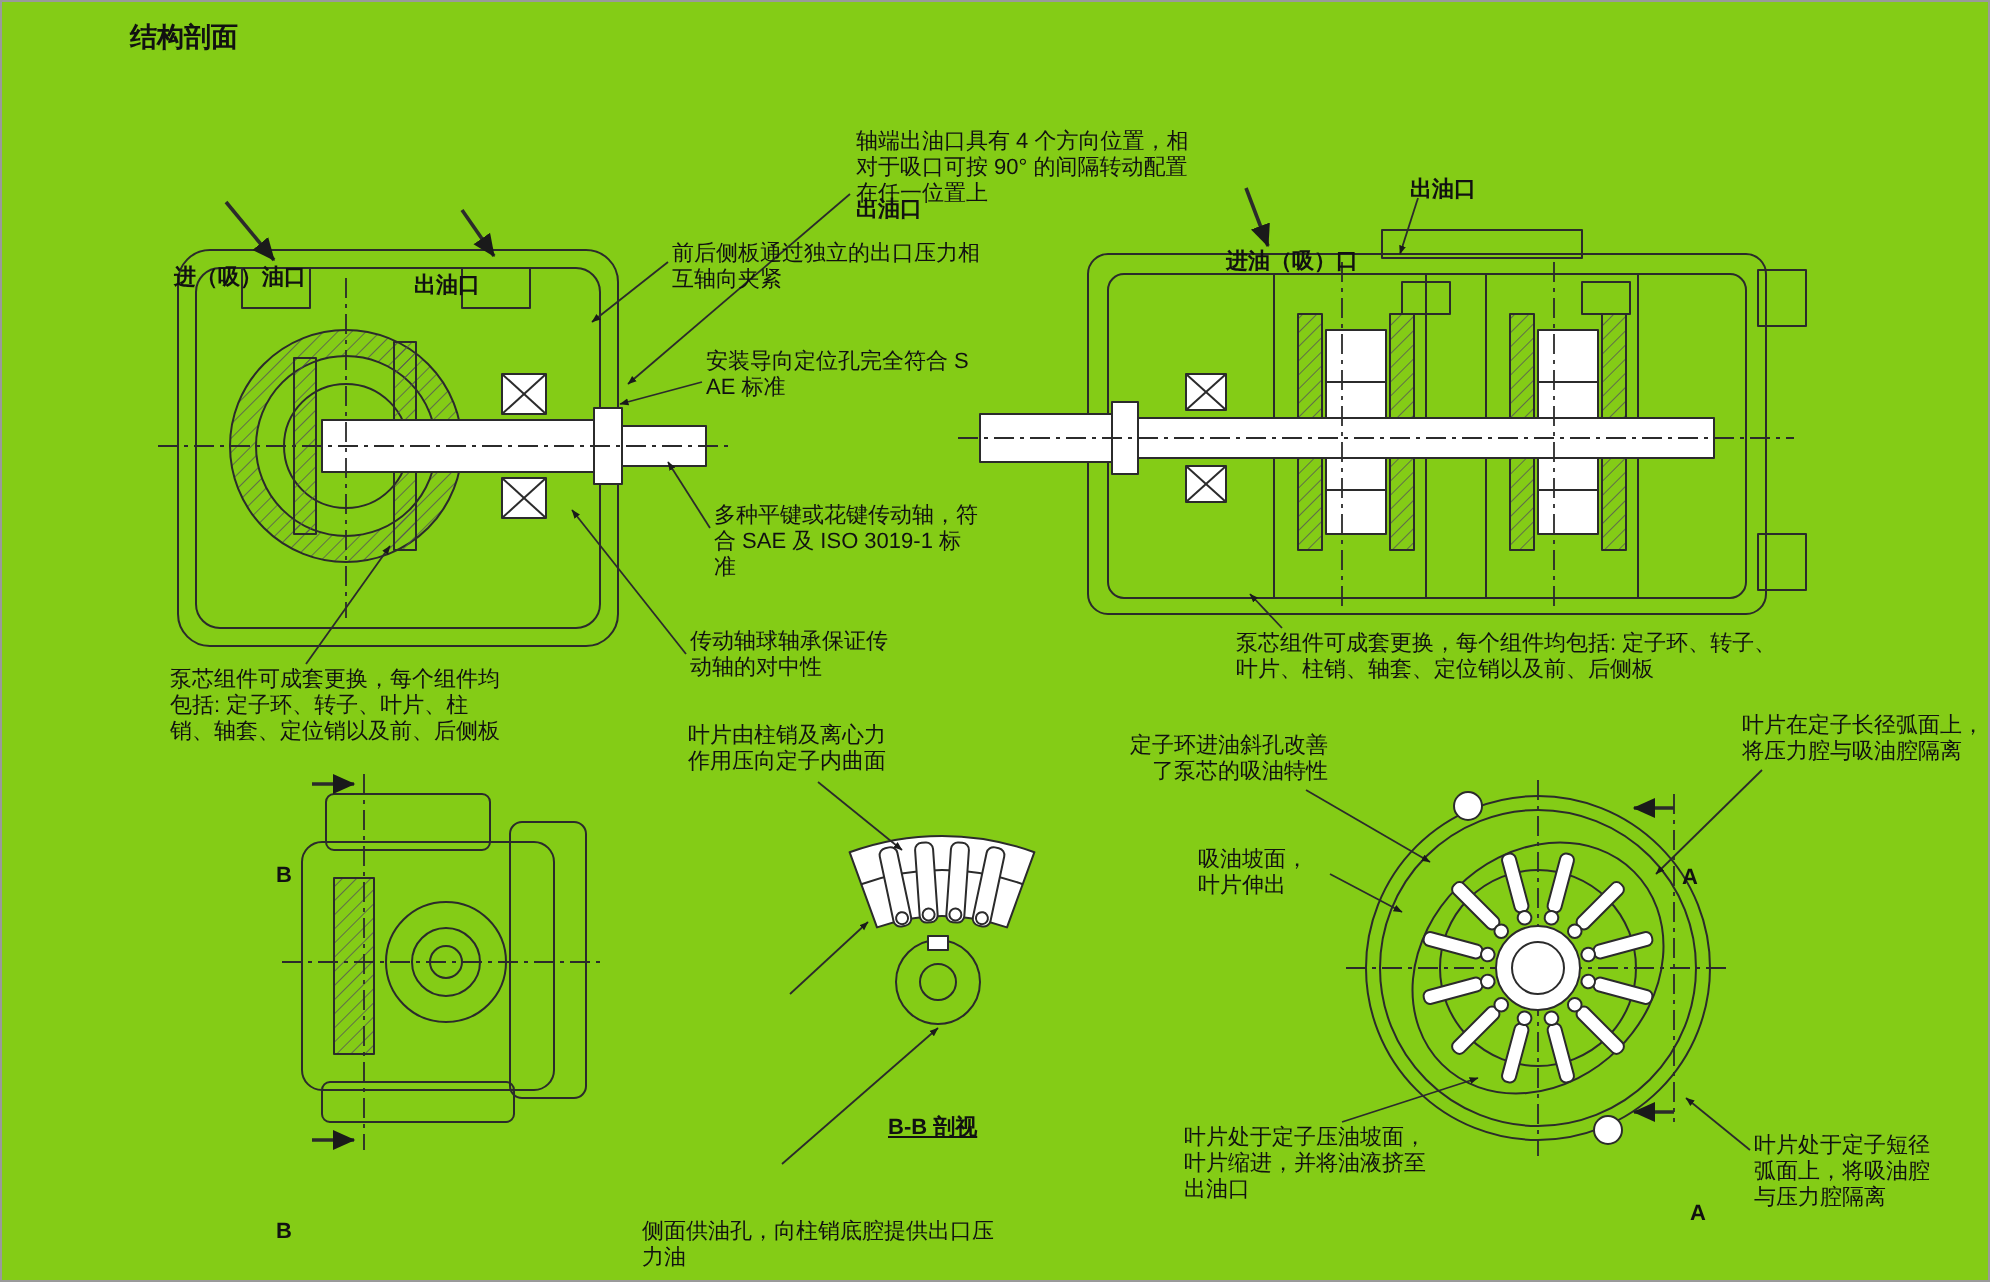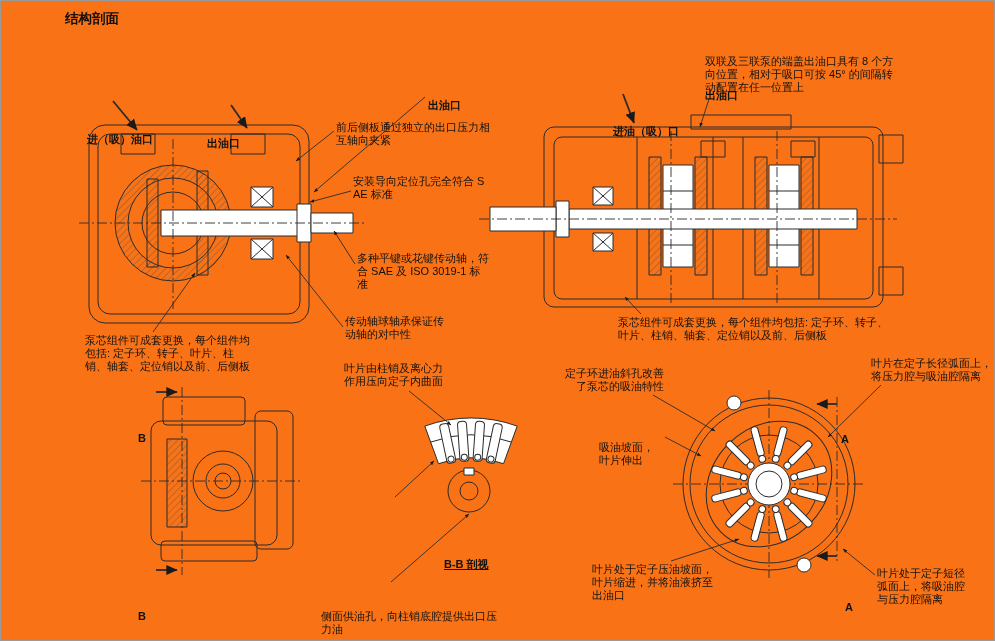--- a/index.html
+++ b/index.html
@@ -1,20 +1,20 @@
 <!DOCTYPE html>
 <html><head>
 <meta charset="utf-8">
 <style>
   * { margin:0; padding:0; box-sizing:border-box; }
   html,body { background:#e9e9e9; }
   body { font-family:"Liberation Sans", sans-serif; }
   .page {
     position:relative; width:995px; height:641px;
-    background:#f97316; border:1px solid #9a9a9a; overflow:hidden;
+    background:#84cc16; border:1px solid #9a9a9a; overflow:hidden;
   }
   .art { position:absolute; left:0; top:0; width:995px; height:641px; }
   .lbl {
     position:absolute; font-size:11px; line-height:13px; color:#111;
     letter-spacing:0; white-space:normal; word-break:break-all;
   }
   .b { font-weight:bold; }
   .t14 { font-size:13.5px; line-height:16px; }
   .nw { white-space:nowrap;margin-top:48px; }
 </style>
@@ -237,38 +237,38 @@
       <line x1="874" y1="574" x2="842" y2="548" stroke-width="0.9" marker-end="url(#ahs)"></line>
     </g>
   </svg>
 
   <div class="lbl b t14" style="left:64px; top:10px;">结构剖面</div>
 
   <div class="lbl b nw" style="left:86px;  top:84px;">进（吸）油口</div>
   <div class="lbl b nw" style="left:206px; top:88px;">出油口</div>
 
   <div class="lbl b nw" style="left:427px; top:50px;">出油口</div>
+  <div class="lbl" style="left:427px; top:64px;  width:172px;">轴端出油口具有 4 个方向位置，相对于吸口可按 90° 的间隔转动配置在任一位置上</div>
   <div class="lbl" style="left:352px; top:174px; width:134px;">安装导向定位孔完全符合 SAE 标准</div>
   <div class="lbl" style="left:335px; top:120px; width:156px;">前后侧板通过独立的出口压力相互轴向夹紧</div>
   <div class="lbl" style="left:356px; top:251px; width:134px;">多种平键或花键传动轴，符合 SAE 及 ISO 3019-1 标准</div>
   <div class="lbl" style="left:344px; top:314px; width:100px;">传动轴球轴承保证传动轴的对中性</div>
   <div class="lbl" style="left:84px;  top:333px; width:168px;">泵芯组件可成套更换，每个组件均包括: 定子环、转子、叶片、柱销、轴套、定位销以及前、后侧板</div>
 
   <div class="lbl b nw" style="left:592px; top:76px;padding-left:20px;">进油（吸）口</div>
   <div class="lbl b nw" style="left:704px; top:40px;">出油口</div>
-  <div class="lbl" style="left:704px; top:54px;  width:196px;">双联及三联泵的端盖出油口具有 8 个方向位置，相对于吸口可按 45° 的间隔转动配置在任一位置上</div>
   <div class="lbl" style="left:617px; top:315px; width:280px;">泵芯组件可成套更换，每个组件均包括: 定子环、转子、叶片、柱销、轴套、定位销以及前、后侧板</div>
 
   <div class="lbl b nw" style="left:137px; top:383px;">B</div>
   <div class="lbl b nw" style="left:137px; top:561px;">B</div>
   <div class="lbl" style="left:343px; top:361px; width:104px;">叶片由柱销及离心力作用压向定子内曲面</div>
   <div class="lbl b nw" style="left:443px; top:509px;text-decoration:underline;">B-B 剖视</div>
   <div class="lbl" style="left:320px; top:609px; width:182px;">侧面供油孔，向柱销底腔提供出口压力油</div>
 
   <div class="lbl" style="left:559px; top:366px; width:104px;text-align:right;">定子环进油斜孔改善了泵芯的吸油特性</div>
-  <div class="lbl" style="left:598px; top:440px; width:64px;">吸油坡面，叶片伸出</div>
+  <div class="lbl" style="left:598px; top:423px; width:64px;">吸油坡面，叶片伸出</div>
   <div class="lbl b nw" style="left:840px; top:384px;">A</div>
   <div class="lbl b nw" style="left:844px; top:552px;">A</div>
   <div class="lbl" style="left:870px; top:356px; width:128px;">叶片在定子长径弧面上，将压力腔与吸油腔隔离</div>
   <div class="lbl" style="left:876px; top:566px; width:96px;">叶片处于定子短径弧面上，将吸油腔与压力腔隔离</div>
   <div class="lbl" style="left:591px; top:562px; width:126px;">叶片处于定子压油坡面，叶片缩进，并将油液挤至出油口</div>
 
 </div>
 
 </body></html>

